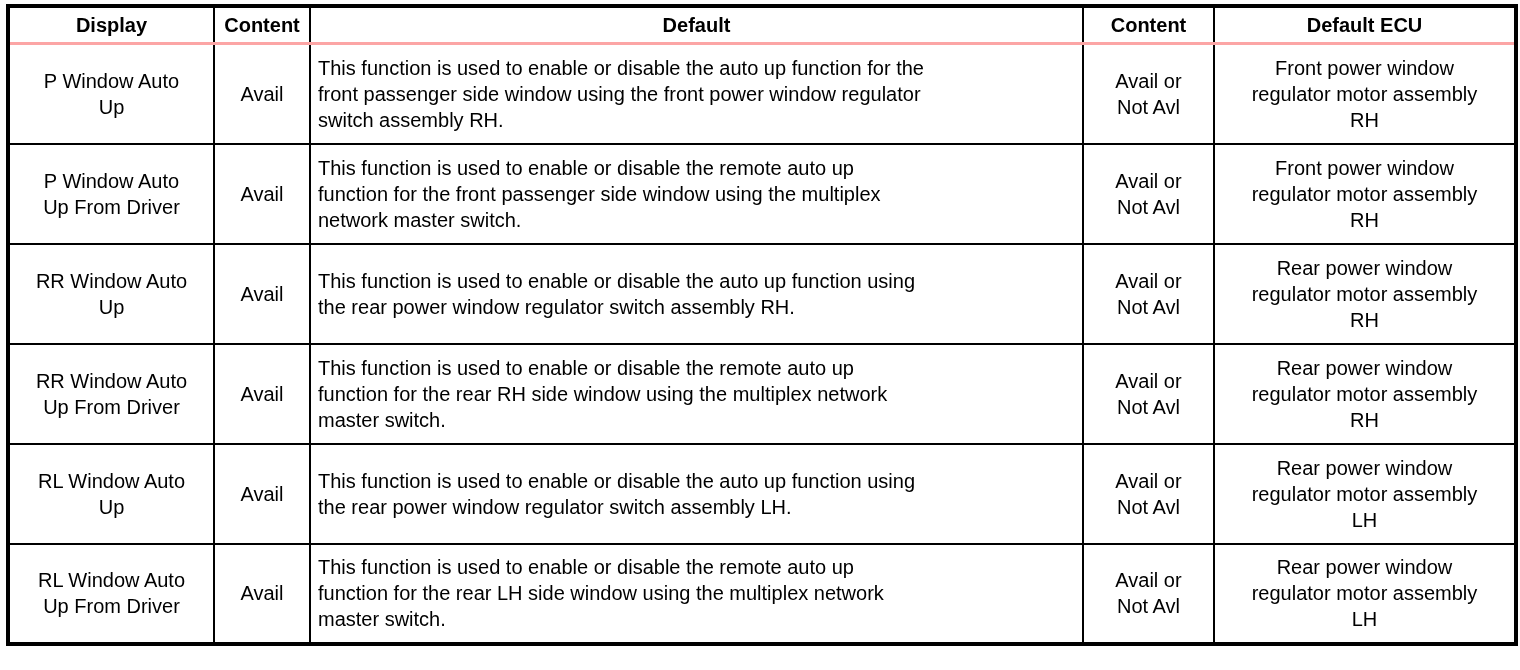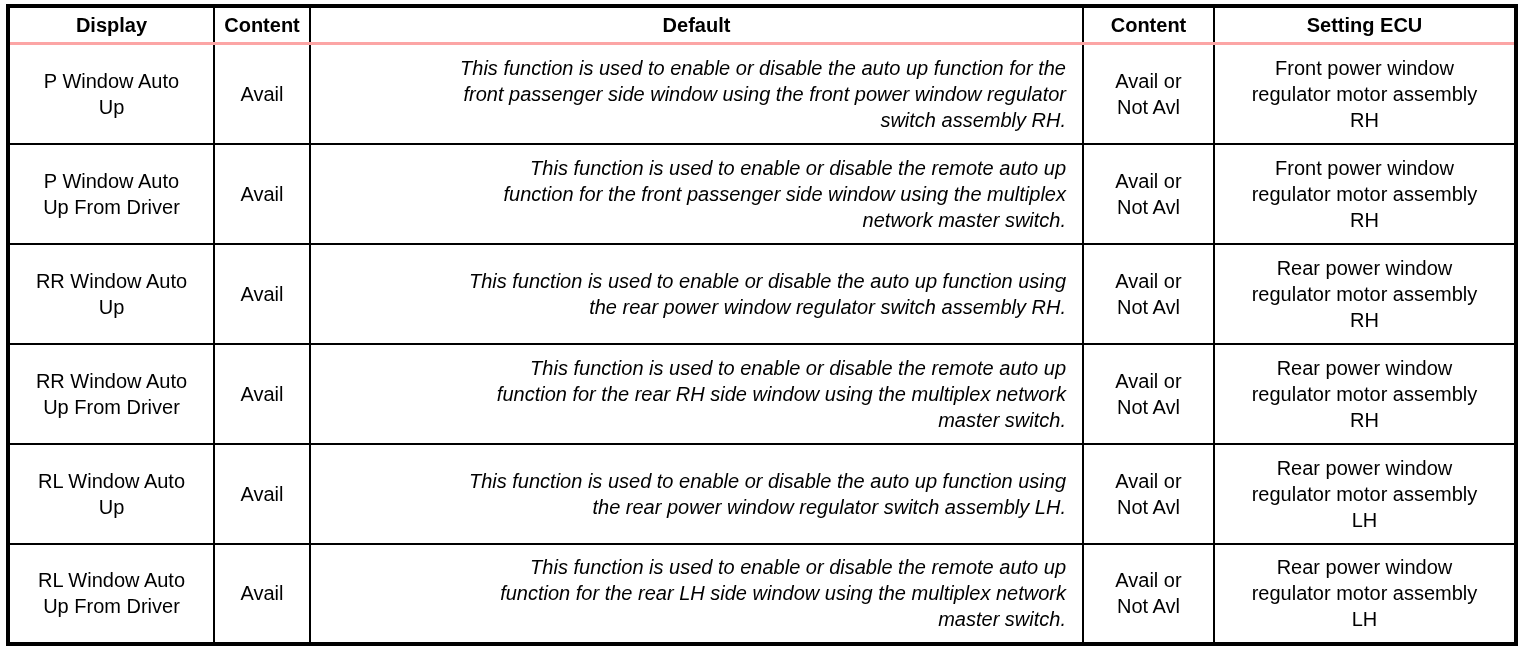--- a/index.html
+++ b/index.html
@@ -38,44 +38,43 @@
   .doc-table thead th {
     border-bottom: 3px solid #fca5a5;
     font-weight: bold;
     height: 30px;
     padding: 2px 6px;
   }
   .doc-table tbody tr {
     height: 100px;
   }
   .doc-table td.col-content {
-    text-align: right;
+    text-align: left;
     padding-left: 7px;
     padding-right: 16px;
-    font-style: italic;
   }
 </style>
 </head>
 <body>
 
 <table class="doc-table">
   <colgroup>
     <col style="width:206px">
     <col style="width:96px">
     <col style="width:773px">
     <col style="width:131px">
     <col style="width:302px">
   </colgroup>
   <thead>
     <tr>
       <th>Display</th>
       <th>Content</th>
       <th>Default</th>
       <th>Content</th>
-      <th>Setting ECU</th>
+      <th>Default ECU</th>
     </tr>
   </thead>
   <tbody>
     <tr>
       <td class="col-display">P Window Auto
 Up</td>
       <td class="col-default">Avail</td>
       <td class="col-content">This function is used to enable or disable the auto up function for the
 front passenger side window using the front power window regulator
 switch assembly RH.</td>

